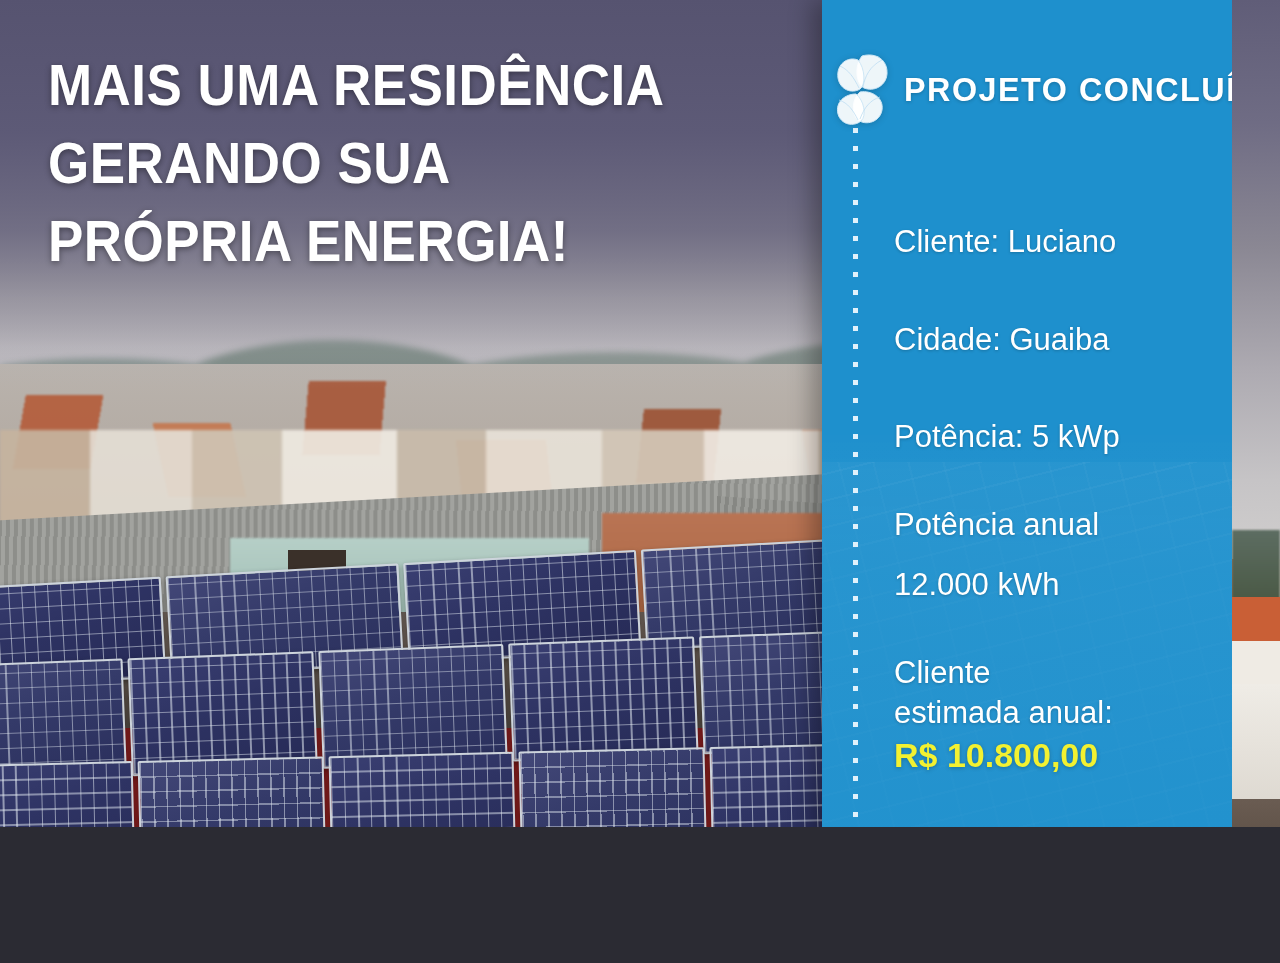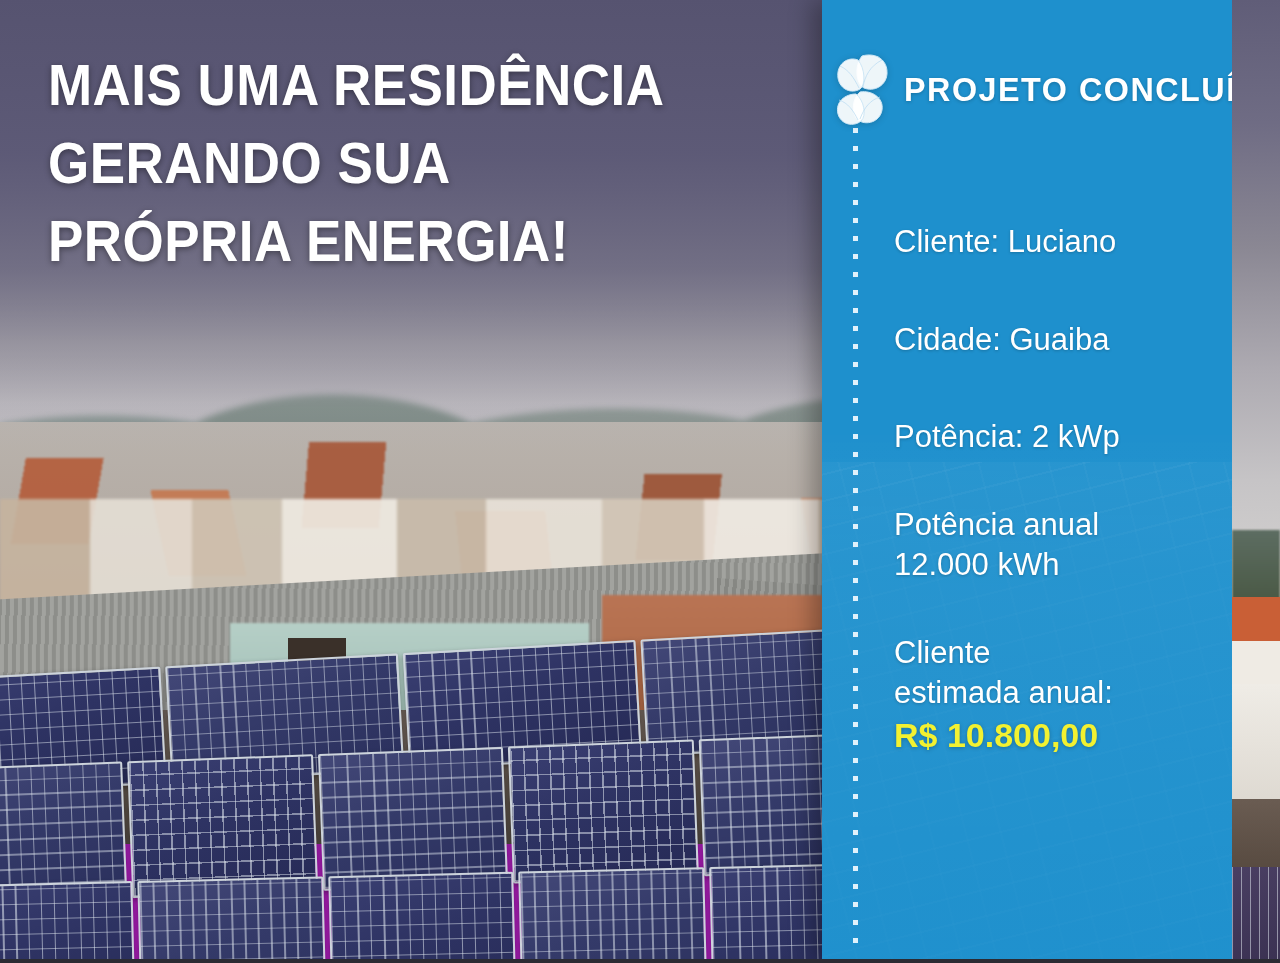--- a/index.html
+++ b/index.html
@@ -1,23 +1,23 @@
 <!DOCTYPE html>
 <html><head>
 <meta charset="utf-8">
 <style>
   html,body{margin:0;padding:0;background:#2b2b33;}
   *{box-sizing:border-box;}
 
   .poster{
     position:relative;
-    width:1280px;height:959px;
+    width:1280px;height:827px;
     overflow:hidden;
     font-family:"Liberation Sans",sans-serif;
-    background:#a21caf;
+    background:#7f1d1d;
   }
 
   
   .photo{position:absolute;inset:0;overflow:hidden;}
 
   
   .sky{
     position:absolute;left:0;top:0;width:100%;height:56%;
     background:
       linear-gradient(180deg,
@@ -215,21 +215,21 @@
     font-weight:bold;font-size:34px;letter-spacing:1.6px;
     transform:scaleX(.95);transform-origin:left center;
     text-shadow:0 1px 4px rgba(0,0,0,.22);
     white-space:nowrap;
   }
 
   
   .rows{position:absolute;left:72px;top:222px;width:330px;color:#fff;}
   .row{font-size:31px;line-height:40px;margin-bottom:0;text-shadow:0 1px 3px rgba(0,0,0,.22);}
   .row .lbl{font-weight:normal;}
-  .row .val{font-weight:normal;}
+  .row .val{font-weight:normal;margin-top:20px;}
   .row.light .lbl{font-weight:normal;}
   .sp-1{height:58px;}
   .sp-2{height:57px;}
   .sp-3{height:48px;}
   .sp-4{height:48px;}
   .row .ln{display:block;}
   .money{color:#f2f131;font-weight:bold;font-size:34px;line-height:44px;
          text-shadow:0 1px 4px rgba(0,0,0,.25);}
 
   
@@ -347,21 +347,21 @@
         <span class="lbl">Cliente:</span><span class="val"> Luciano</span>
       </div>
       <div class="sp-1"></div>
 
       <div class="row">
         <span class="lbl">Cidade:</span><span class="val"> Guaiba</span>
       </div>
       <div class="sp-2"></div>
 
       <div class="row">
-        <span class="lbl">Potência:</span><span class="val"> 2 kWp</span>
+        <span class="lbl">Potência:</span><span class="val"> 5 kWp</span>
       </div>
       <div class="sp-3"></div>
 
       <div class="row">
         <span class="ln lbl">Potência anual</span>
         <span class="ln val">12.000 kWh</span>
       </div>
       <div class="sp-4"></div>
 
       <div class="row">

